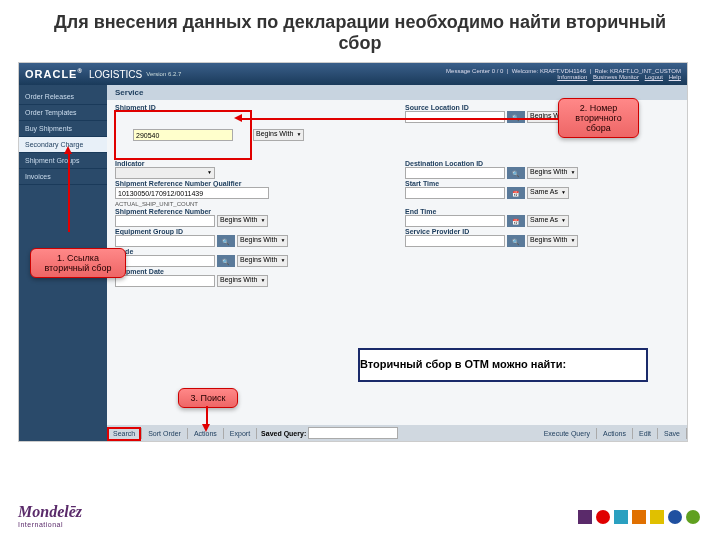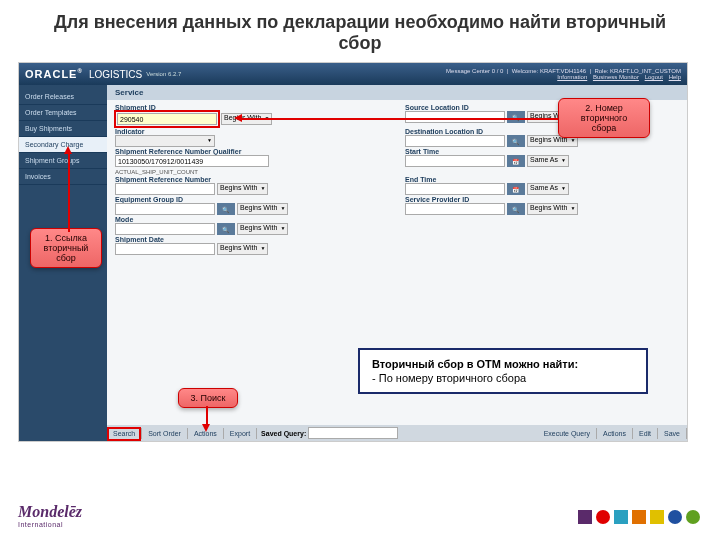--- a/index.html
+++ b/index.html
@@ -23,34 +23,34 @@
   .form-row { display: flex; gap: 40px; margin-bottom: 1px; }
   .form-group { width: 250px; }
   .label { font-size: 7px; font-weight: bold; color: #1a3a5a; display: block; }
   .controls { display: flex; align-items: center; gap: 2px; margin-top: 0px; }
   .text-input { height: 12px; font-size: 7px; padding: 0 2px; border: 1px solid #aaa; }
   .text-input.w100 { width: 100px; }
   .text-input.w130 { width: 154px; }
   .op-select { height: 12px; font-size: 7px; border: 1px solid #aaa; background: #eee; padding: 0 10px 0 2px; position: relative; }
   .op-select::after { content: '▼'; font-size: 5px; position: absolute; right: 2px; top: 1px; }
   .lookup-btn { width: 18px; height: 12px; background: #5a7a9a; color: #fff; font-size: 6px; display: flex; align-items: center; justify-content: center; cursor: pointer; }
-  .shipment-id-box { border: 2px solid #e00000; padding: 1px; margin: -1px; display: inline-block; text-decoration: underline; }
+  .shipment-id-box { border: 2px solid #e00000; padding: 17px; margin: -1px; display: inline-block; text-decoration: underline; }
   .shipment-id-input { background: #ffffcc; }
   .bottom-bar { position: absolute; bottom: 0; left: 0; right: 0; height: 16px; background: #d0d8e0; display: flex; align-items: center; font-size: 7px; }
   .bottom-bar .btn { padding: 2px 6px; border-right: 1px solid #aaa; cursor: pointer; color: #1a3a5a; }
   .bottom-bar .saved { margin-left: 4px; font-weight: bold; }
   .bottom-bar .sq-input { height: 12px; width: 90px; margin-left: 2px; }
   .bottom-bar .right { margin-left: auto; display: flex; }
   .callout { position: absolute; background: linear-gradient(#f88,#e66); border: 1px solid #c00; border-radius: 6px; padding: 4px 8px; font-size: 9px; color: #200; text-align: center; box-shadow: 0 2px 4px rgba(0,0,0,0.3); }
   .arrow { position: absolute; background: #e00000; }
   .arrow-head-up { position: absolute; width: 0; height: 0; border-left: 4px solid transparent; border-right: 4px solid transparent; border-bottom: 8px solid #e00000; }
   .arrow-head-left { position: absolute; width: 0; height: 0; border-top: 4px solid transparent; border-bottom: 4px solid transparent; border-right: 8px solid #e00000; }
   .arrow-head-down { position: absolute; width: 0; height: 0; border-left: 4px solid transparent; border-right: 4px solid transparent; border-top: 8px solid #e00000; }
   .search-red-box { position: absolute; border: 2px solid #e00000; }
-  .info-box { position: absolute; border: 2px solid #1a2a6a; padding: 8px 12px; font-size: 11px; color: #000; background: #fff; }
+  .info-box { position: absolute; border: 2px solid #1a2a6a; padding: 8px 0; font-size: 11px; color: #000; background: #fff; }
   .info-box ul { list-style: none; margin-top: 2px; }
   .info-box li::before { content: "- "; }
   .mondelez { position: absolute; left: 18px; bottom: 12px; }
   .mondelez .m { font-family: Georgia, serif; font-style: italic; font-weight: bold; font-size: 16px; color: #5a2a6a; }
   .mondelez .intl { font-size: 7px; color: #5a2a6a; letter-spacing: 0.5px; }
   .icon-row { position: absolute; right: 20px; bottom: 16px; display: flex; gap: 4px; align-items: center; }
   .icon-row .ic { width: 14px; height: 14px; display: inline-block; }
 </style>
 </head>
 <body>
@@ -208,40 +208,39 @@
           <span class="btn">Execute Query</span>
           <span class="btn">Actions</span>
           <span class="btn">Edit</span>
           <span class="btn">Save</span>
         </div>
       </div>
     </div>
   </div>
 </div>
 
-<div class="callout" style="left:30px; top:228px; width:72px; white-space:pre-line">1. Ссылка
+<div class="callout" style="left:30px; top:248px; width:96px; white-space:pre-line">1. Ссылка
 вторичный сбор</div>
 <div class="arrow" style="left:68px; top:152px; width:2px; height:80px"></div>
 <div class="arrow-head-up" style="left:64px; top:146px"></div>
 
-<div class="callout" style="left:558px; top:98px; width:92px; white-space:pre-line">2. Номер
+<div class="callout" style="left:558px; top:98px; width:81px; white-space:pre-line">2. Номер
 вторичного
 сбора</div>
 <div class="arrow" style="left:240px; top:118px; width:318px; height:2px"></div>
 <div class="arrow-head-left" style="left:234px; top:114px"></div>
 
 <div class="callout" style="left:178px; top:388px; width:60px">3. Поиск</div>
 <div class="arrow" style="left:206px; top:406px; width:2px; height:20px"></div>
 <div class="arrow-head-down" style="left:202px; top:424px"></div>
 <div class="search-red-box" style="left:107px; top:427px; width:34px; height:14px"></div>
 
 <div class="info-box" style="left:358px; top:348px; width:290px">
   <div style="font-weight:bold">Вторичный сбор в OTM можно найти:</div>
   <ul>
-    <li>По номеру вторичного сбора</li>
   </ul>
 </div>
 
 <div class="mondelez">
   <div class="m">Mondelēz</div>
   <div class="intl">International</div>
 </div>
 
 <div class="icon-row">
   <span class="ic" style="background:#5a2a6a"></span>

